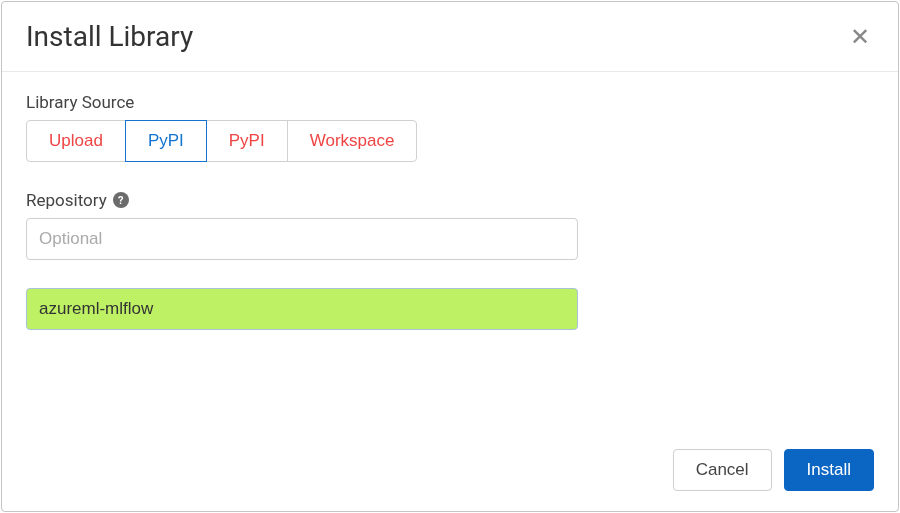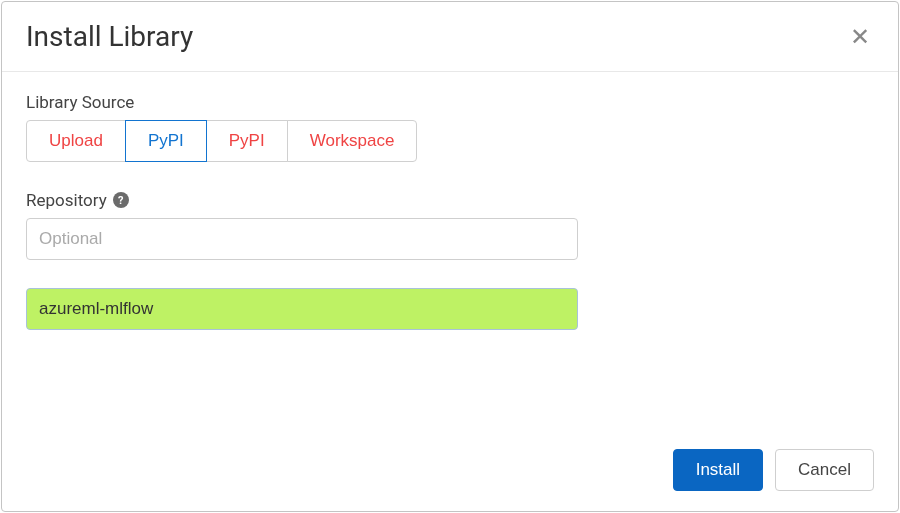--- a/index.html
+++ b/index.html
@@ -158,16 +158,16 @@
       <span>Repository</span>
       <span class="help-icon">?</span>
     </div>
     <input type="text" class="text-input" placeholder="Optional" style="">
 
     <input type="text" class="text-input highlight" value="azureml-mlflow" style="">
 
   </div>
 
   <div class="dialog-footer">
+    <button class="btn btn-cancel">Cancel</button>
     <button class="btn btn-primary">Install</button>
-    <button class="btn btn-cancel">Cancel</button>
   </div>
 </div>
 
 </body></html>

